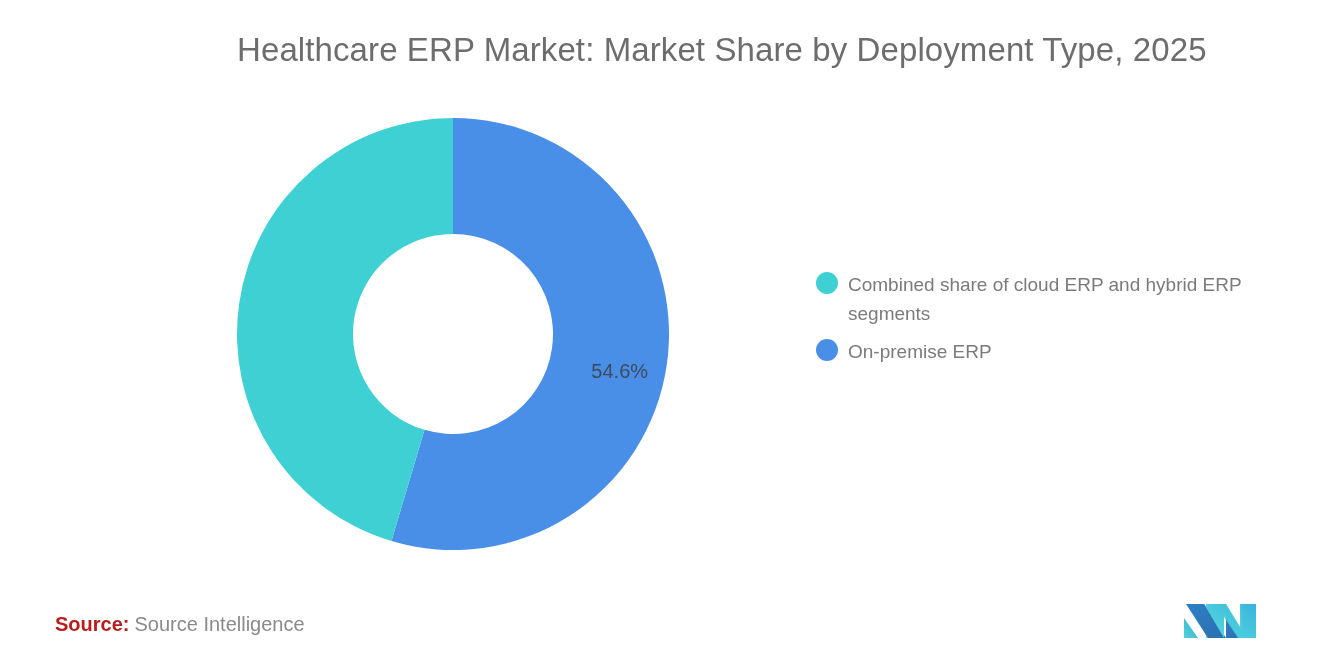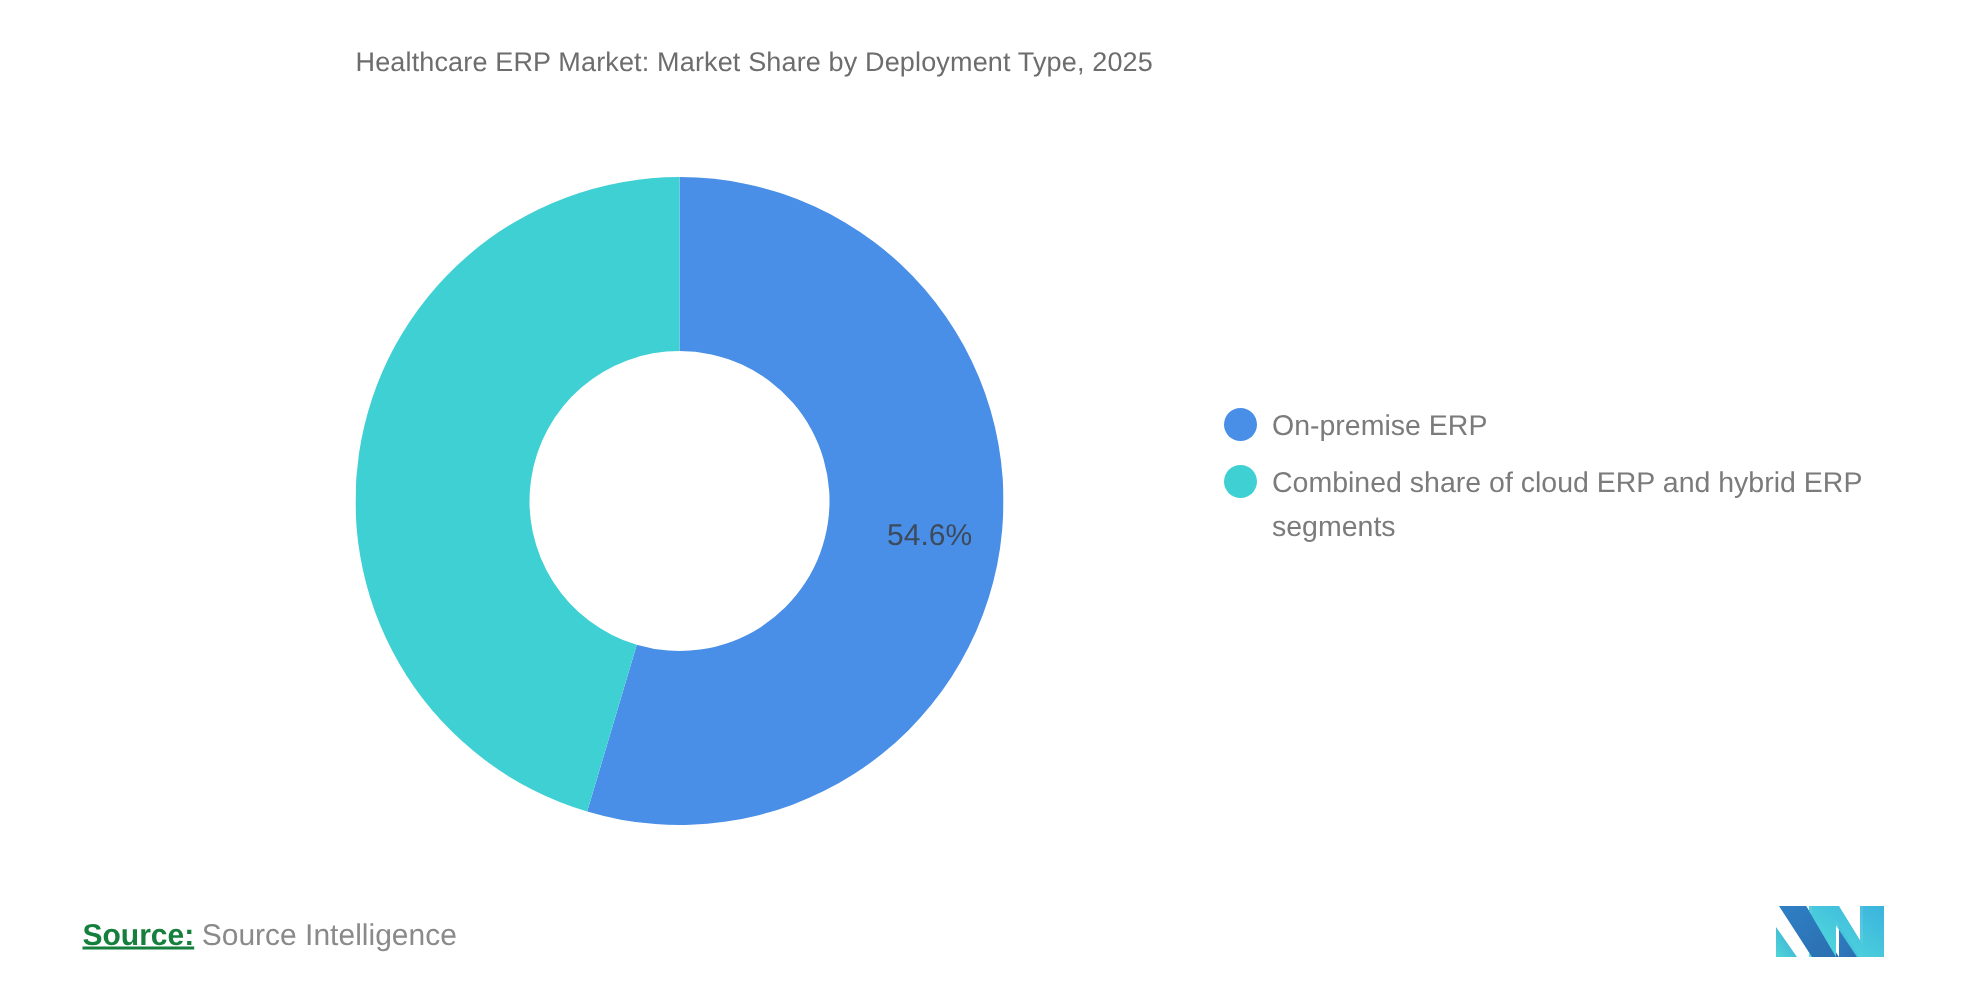--- a/index.html
+++ b/index.html
@@ -18,21 +18,21 @@
     width: 1320px;
     height: 665px;
     background: #ffffff;
   }
 
   
   .chart-title {
     position: absolute;
     left: 237px;
     top: 31px;
-    font-size: 18px;
+    font-size: 33px;
     font-weight: 400;
     color: #6d6d6d;
     letter-spacing: 0.1px;
     white-space: nowrap;
   }
 
   
   .donut-wrap {
     position: absolute;
     left: 237px;
@@ -41,21 +41,21 @@
     height: 432px;
   }
   .donut-svg {
     display: block;
     width: 432px;
     height: 432px;
   }
   .slice-label {
     position: absolute;
     left: 0;
-    top: 0;
+    top: 14px;
     width: 432px;
     height: 432px;
     pointer-events: none;
   }
   .slice-label span {
     position: absolute;
     font-size: 20px;
     color: #3d4a5c;
     white-space: nowrap;
   }
@@ -91,22 +91,21 @@
   .source-line {
     position: absolute;
     left: 55px;
     top: 613px;
     font-size: 20px;
     color: #7b7b7b;
     white-space: nowrap;
   }
   .source-label {
     font-weight: 700;
-    color: #15803d;
-    text-decoration: underline;
+    color: #b91c1c;
   }
   .source-value {
     font-weight: 400;
     color: #8a8a8a;
     margin-left: 5px;
   }
 
   
   .logo {
     position: absolute;
@@ -130,26 +129,26 @@
           <path d="M 154.43583930648518 423.0407064277532 A 216 216 0 0 1 215.99999999999997 0 L 215.99999999999997 115.99199999999999 A 100.00800000000001 100.00800000000001 0 0 0 187.49579359890262 311.85984707604973 Z" fill="#3fd0d4"></path>
         </g>
     </svg>
     <div class="slice-label" id="slice-labels">
         <span style="left: 382.724px; top: 228.263px; transform: translateX(-50%);">54.6%</span>
       </div>
   </div>
 
   <div class="legend" id="legend">
       <div class="legend-item">
+        <span class="legend-dot" style="background: rgb(63, 208, 212);"></span>
+        <span class="legend-label">Combined share of cloud ERP and hybrid ERP segments</span>
+      </div>
+      <div class="legend-item">
         <span class="legend-dot" style="background: rgb(74, 143, 231);"></span>
         <span class="legend-label">On-premise ERP</span>
-      </div>
-      <div class="legend-item">
-        <span class="legend-dot" style="background: rgb(63, 208, 212);"></span>
-        <span class="legend-label">Combined share of cloud ERP and hybrid ERP segments</span>
       </div>
     </div>
 
   <div class="source-line">
     <span class="source-label">Source:</span><span class="source-value">Source Intelligence</span>
   </div>
 
   <div class="logo">
     <svg viewBox="0 0 78 44" width="78" height="44">
       <defs>

